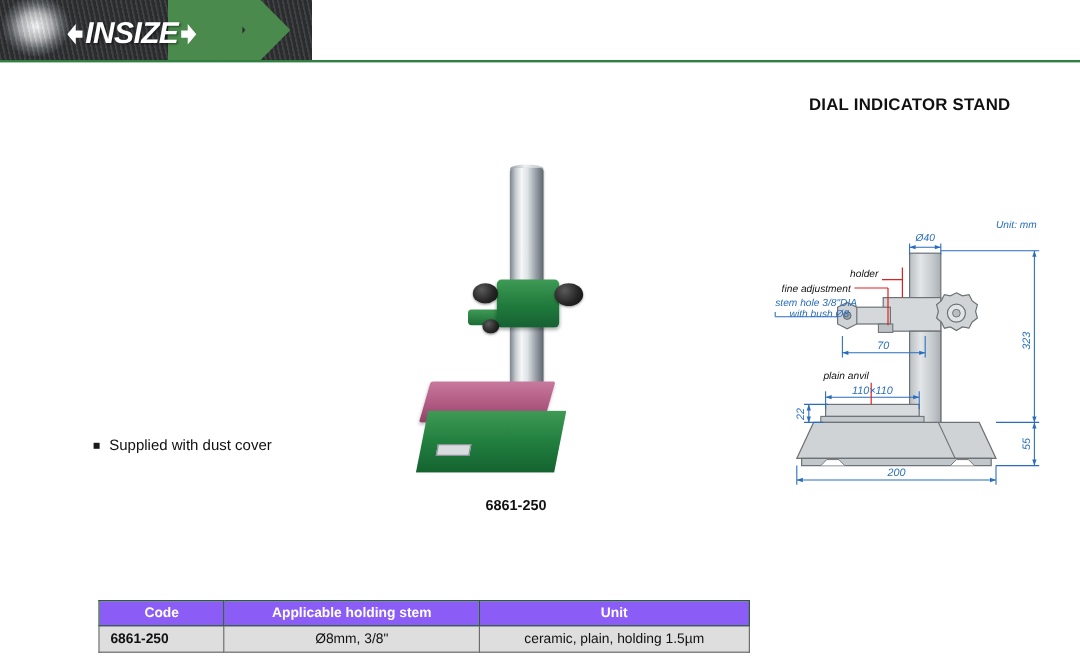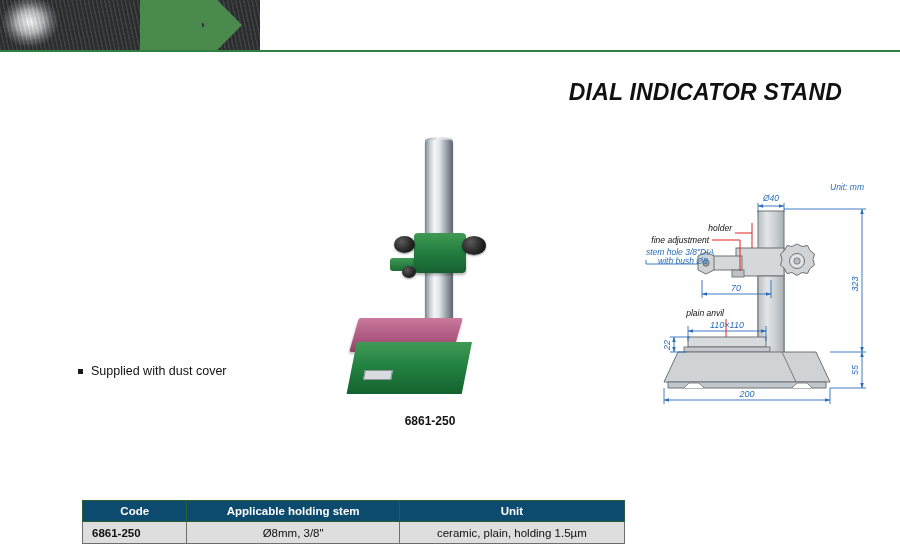--- a/index.html
+++ b/index.html
@@ -85,25 +85,24 @@
     position: absolute;
     left: 0; top: 50px;
     width: 900px; height: 2px;
     background: #2f8040;
   }
 
   
   .page-title {
     position: absolute;
     right: 58px; top: 79px;
-    font-size: 23px;
+    font-size: 14px;
     font-weight: bold;
     letter-spacing: .2px;
     color: #111111;
-    font-style: italic;
   }
 
   
   .product-area {
     position: absolute;
     left: 330px; top: 128px;
     width: 200px; height: 300px;
   }
   .prod-col {
     position: absolute;
@@ -212,21 +211,21 @@
 
   
   .spec-table {
     position: absolute;
     left: 82px; top: 500px;
     width: 543px;
     border-collapse: collapse;
     font-size: 11.5px;
   }
   .spec-table th {
-    background: #0c4a6e;
+    background: #8b5cf6;
     color: #ffffff;
     font-weight: bold;
     height: 20px;
     border: 1px solid #2b5e33;
     text-align: center;
     padding: 0 4px;
   }
   .spec-table td {
     background: #dedede;
     color: #111111;
@@ -244,20 +243,25 @@
   .col-stem { width: 214px; }
   .col-anvil { width: 229px; }
 </style>
 </head>
 <body>
 
 <div class="header">
   <div class="header-photo"></div>
   <div class="header-arrow-block"></div>
   <div class="header-arrow"></div>
+  <div class="logo">
+    <span class="logo-arrow-l"></span>
+    <span class="logo-text">INSIZE</span>
+    <span class="logo-arrow-r"></span>
+  </div>
 </div>
 <div class="header-rule"></div>
 
 <div class="page-title">DIAL INDICATOR STAND</div>
 
 <div class="product-area">
   <div class="prod-col-top"></div>
   <div class="prod-col"></div>
   <div class="prod-arm"></div>
   <div class="prod-carriage"></div>

